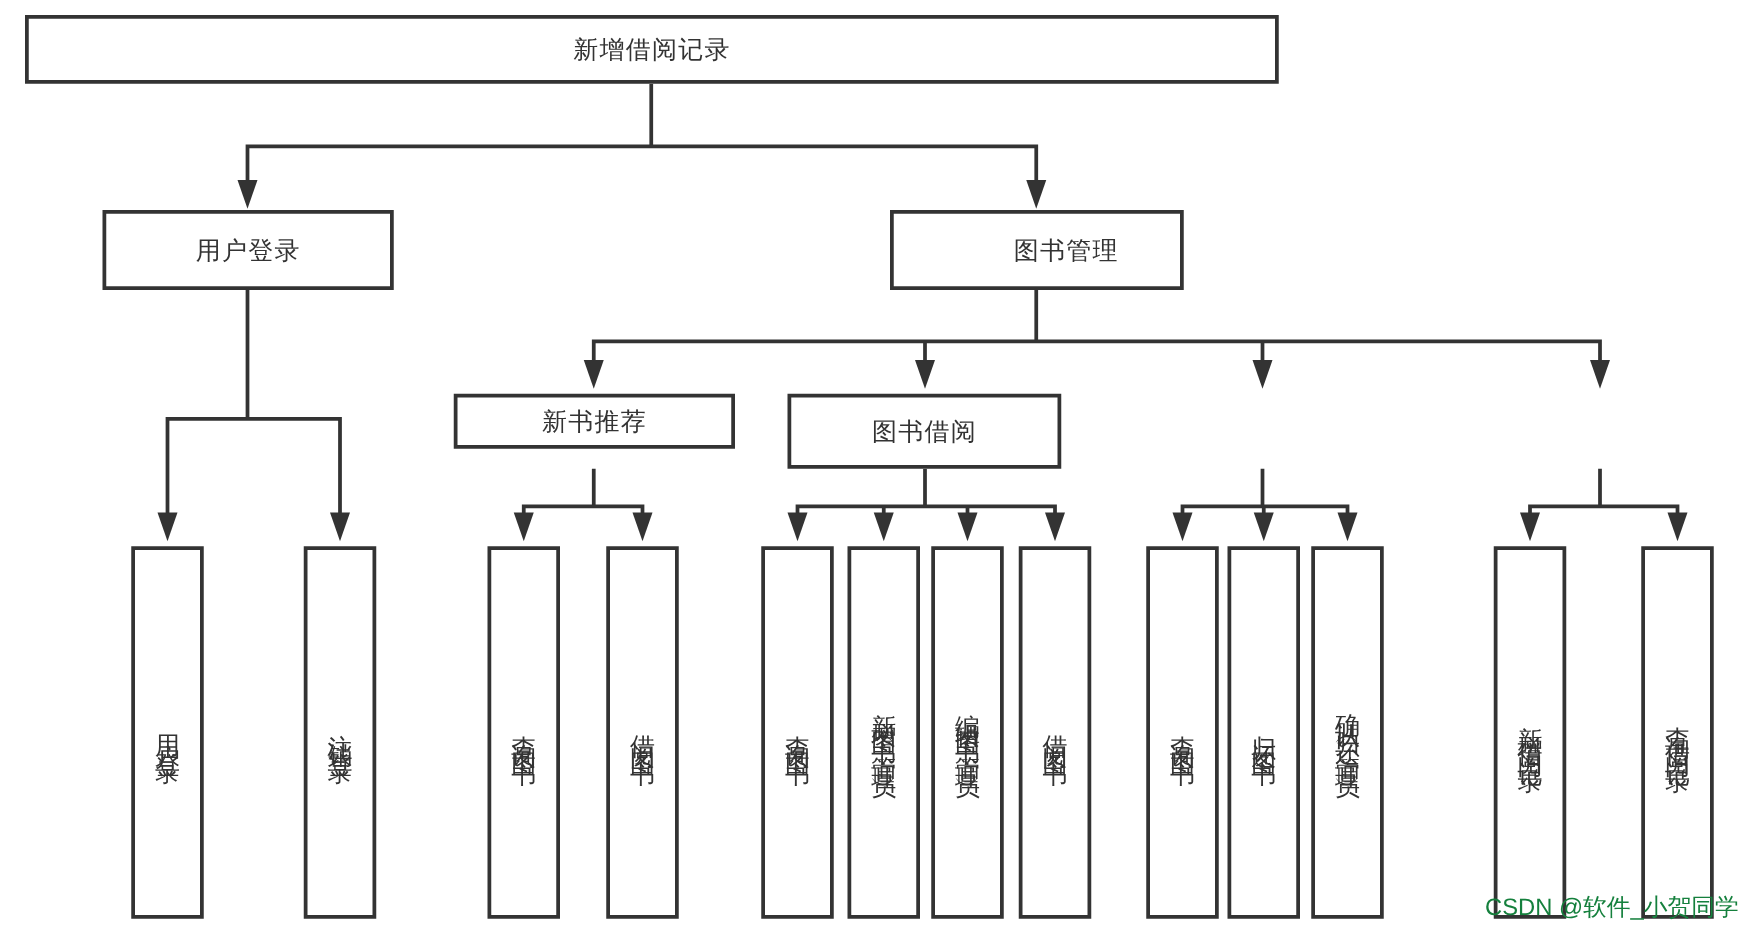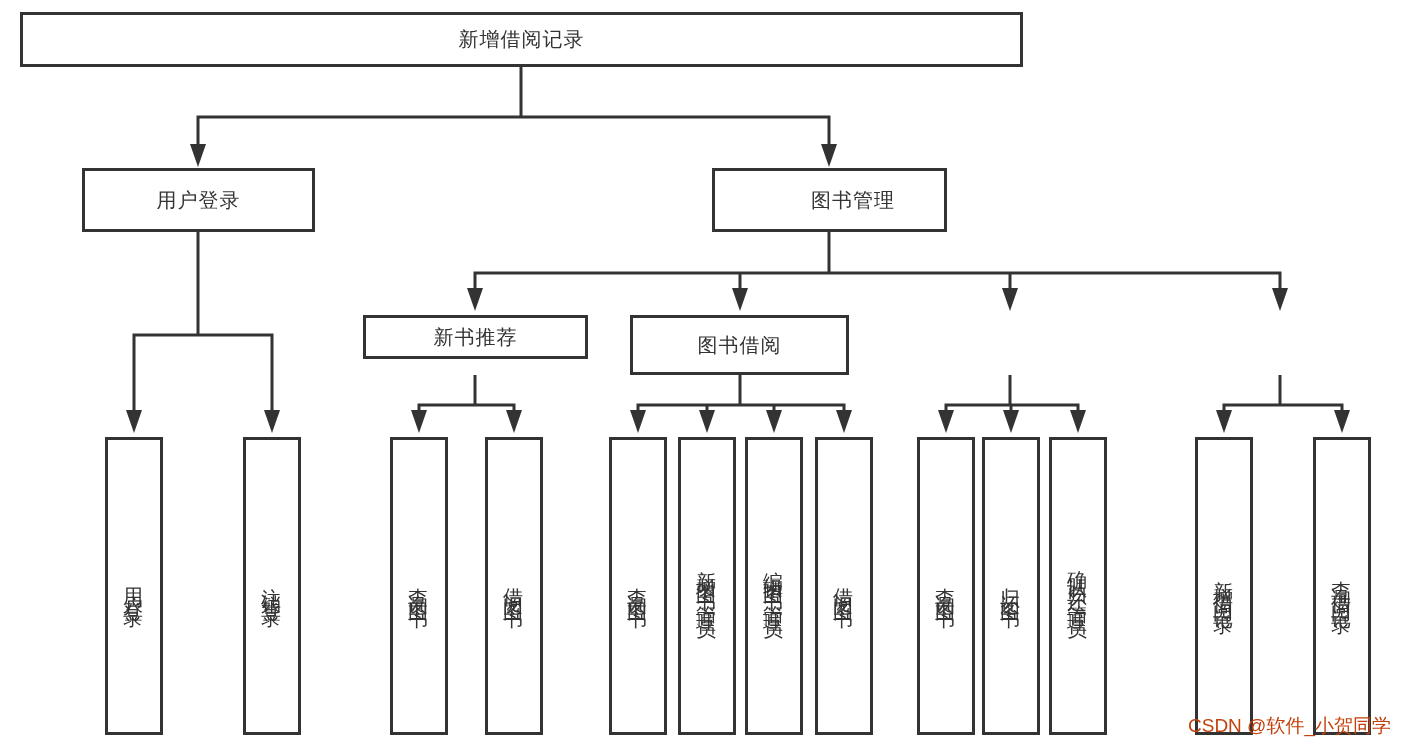--- a/index.html
+++ b/index.html
@@ -49,21 +49,21 @@
     font-size: 20px;
     letter-spacing: 7px;
     color: #333333;
     white-space: nowrap;
   }
   #watermark {
     position: absolute;
     left: 1188px;
     top: 713px;
     font-size: 19px;
-    color: #c2410c;
+    color: #15803d;
     z-index: 3;
     white-space: nowrap;
   }
 </style>
 </head>
 <body>
 
 <div id="canvas">
 
   <svg id="connectors" viewBox="0 0 1405 747" xmlns="http://www.w3.org/2000/svg">

